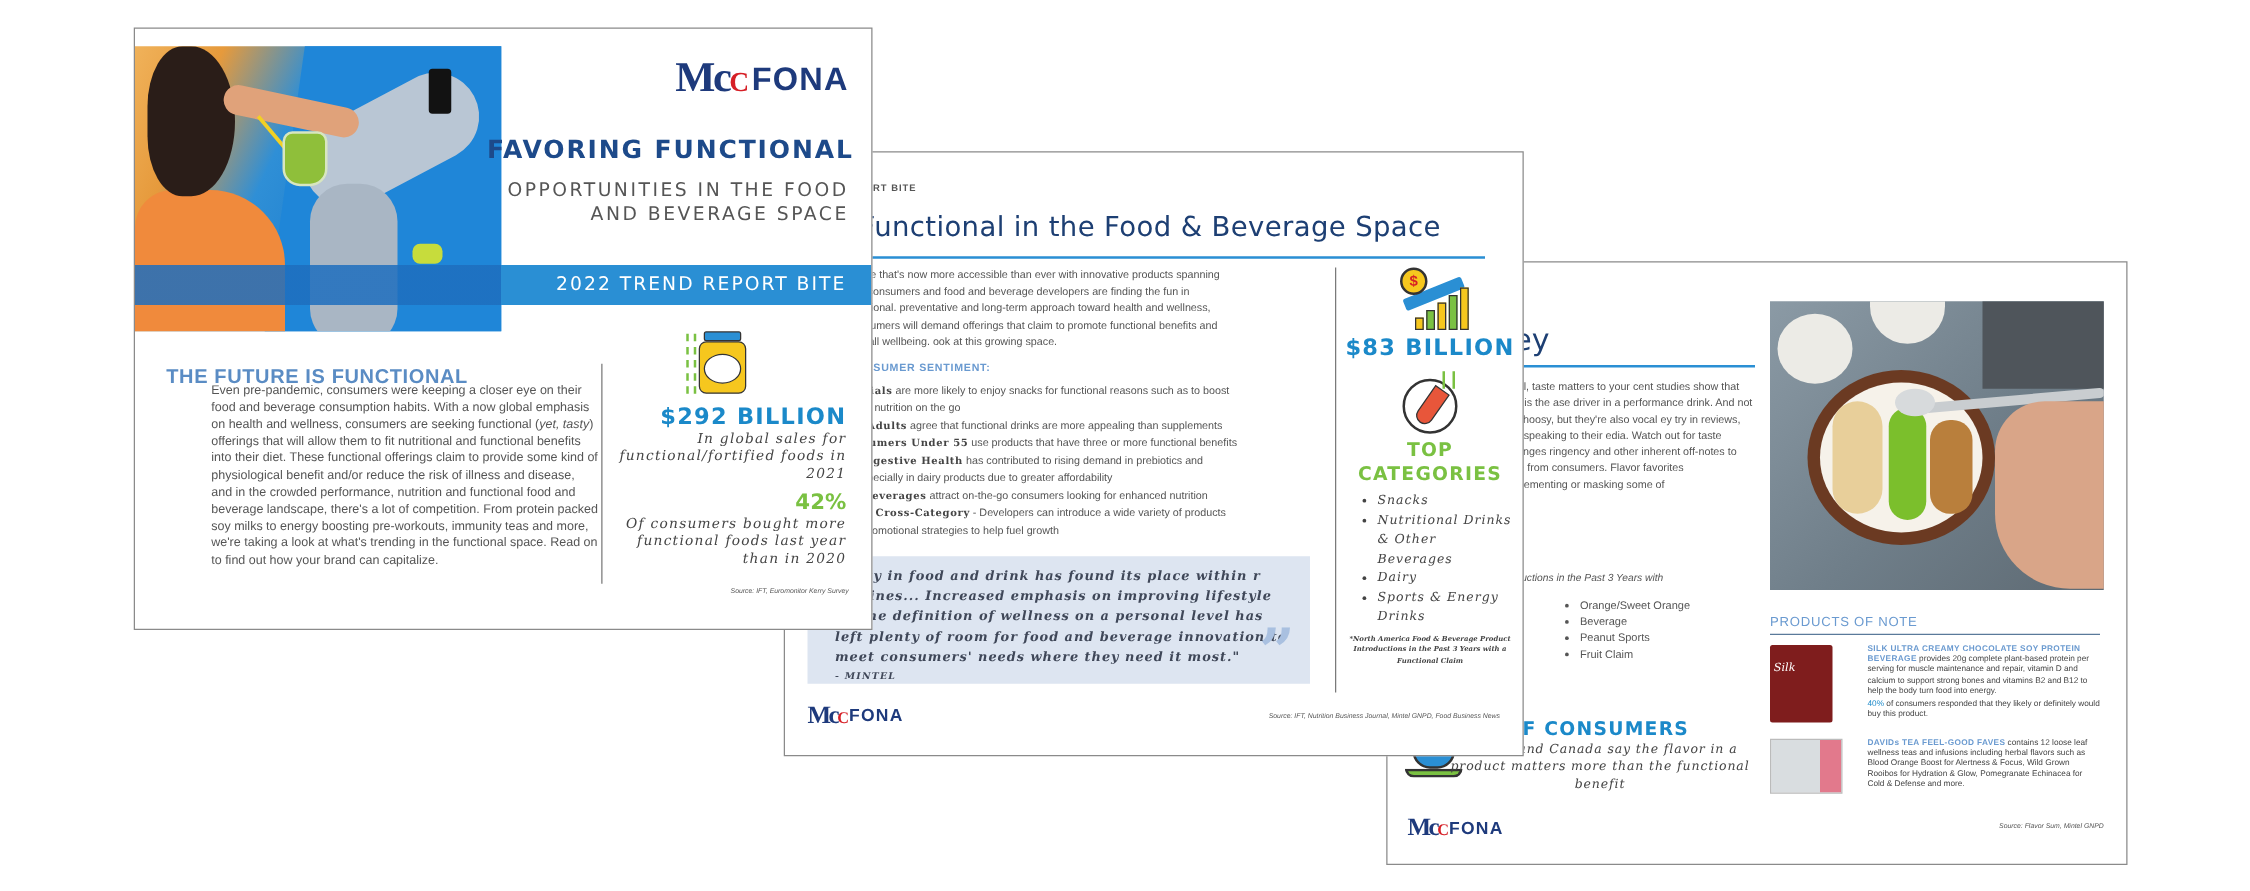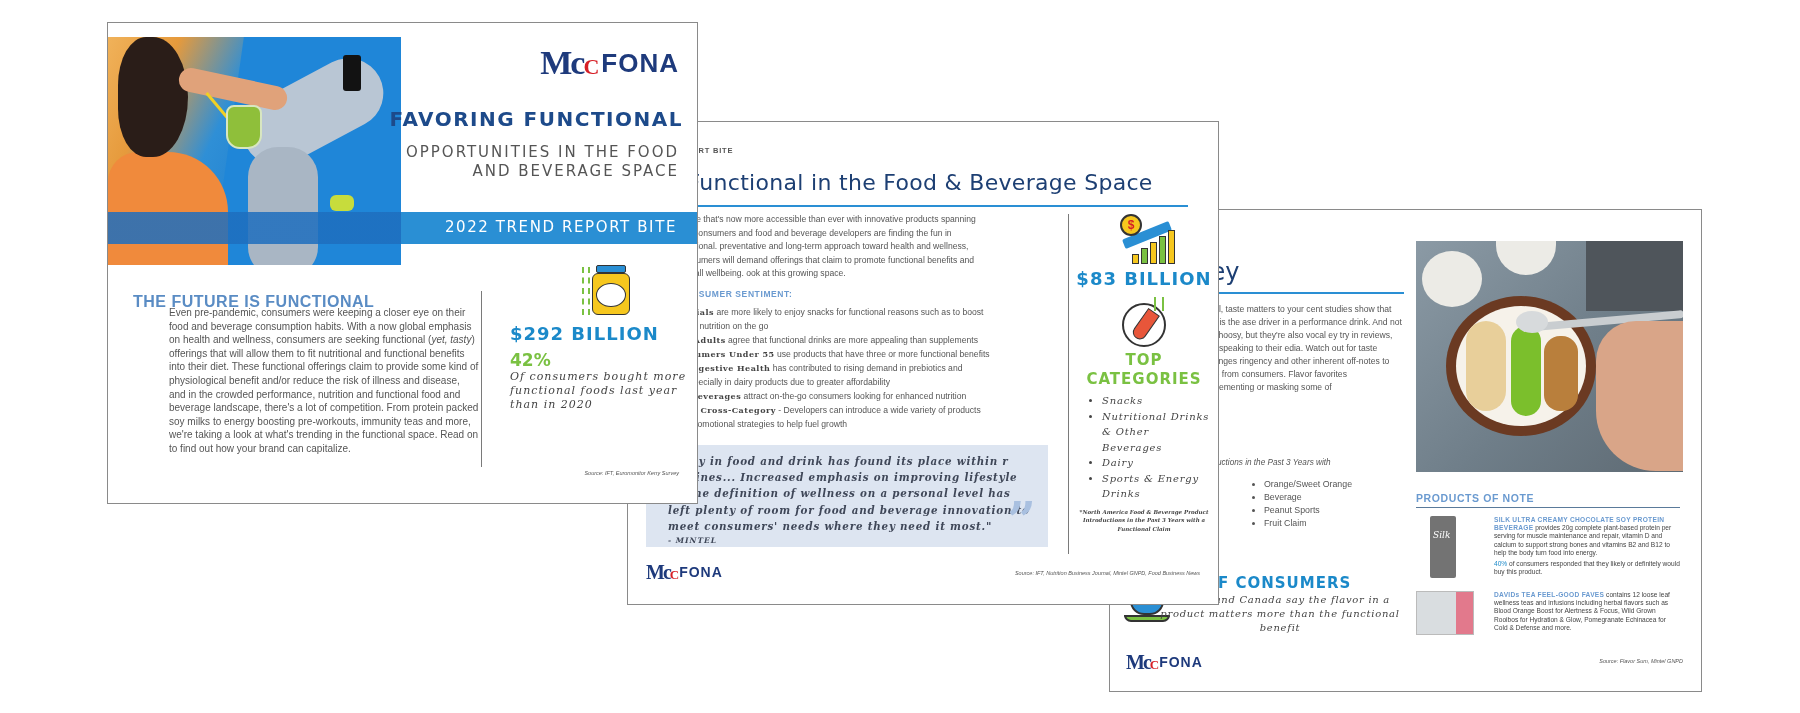--- a/index.html
+++ b/index.html
@@ -31,21 +31,21 @@
   .logo-fona { font-family: "Liberation Sans", sans-serif; font-weight: bold; color: #1e3a7c; font-size: 26px; letter-spacing: 1px; line-height: 1; position: relative; }
 
   .p1-title { position: absolute; right: 14px; top: 84px; font-size: 20px; font-weight: bold; color: #1d4a8a; letter-spacing: 1.5px; font-family: "DejaVu Sans", sans-serif; }
   .p1-subtitle { position: absolute; right: 18px; top: 120px; width: 300px; text-align: right; font-size: 15px; color: #555; letter-spacing: 2px; line-height: 19px; font-family: "DejaVu Sans", sans-serif; }
   .p1-band { position: absolute; left: 0; top: 189px; width: 100%; height: 32px; background: linear-gradient(90deg, rgba(30,110,190,.85) 0 293px, #2a8fd4 293px); }
   .p1-band span { position: absolute; right: 20px; top: 6px; color: #fff; font-size: 15px; letter-spacing: 1.6px; font-family: "DejaVu Sans", sans-serif; }
 
   .p1-section-title { position: absolute; left: 25px; top: 270px; font-size: 16px; font-weight: bold; color: #5a8cc4; letter-spacing: .5px; }
   .p1-body { position: absolute; left: 25px; top: 283px; width: 310px; font-size: 10px; line-height: 13.6px; color: #555; margin-left: 36px; }
   .p1-divider { position: absolute; left: 373px; top: 268px; width: 1px; height: 176px; background: #7a7a7a; }
-  .p1-stats { position: absolute; left: 402px; top: 240px; width: 200px; text-align: left; }
+  .p1-stats { position: absolute; left: 369px; top: 240px; width: 200px; text-align: right; }
   .jar-icon { width: 56px; height: 56px; margin: 0 auto; position: relative; }
   .jar-icon .lid { position: absolute; left: 14px; top: 2px; width: 30px; height: 8px; background: #2a8fd4; border: 1.5px solid #333; border-radius: 2px; }
   .jar-icon .body { position: absolute; left: 10px; top: 10px; width: 38px; height: 42px; background: #f6c71e; border: 1.5px solid #333; border-radius: 6px; }
   .jar-icon .lab { position: absolute; left: 14px; top: 20px; width: 30px; height: 24px; background: #fff; border: 1.5px solid #333; border-radius: 50%; }
   .jar-icon .bars { position: absolute; left: 0; top: 4px; width: 8px; height: 48px; border-left: 2px dashed #7ac142; border-right: 2px dashed #7ac142; }
   .stat-big-blue { font-size: 18px; font-weight: bold; color: #1b89c9; letter-spacing: 1px; margin-top: 4px; font-family: "DejaVu Sans", sans-serif; }
   .stat-italic { font-family: "DejaVu Serif", serif; font-style: italic; font-size: 11px; color: #444; letter-spacing: 1px; line-height: 14px; }
   .stat-big-green { font-size: 17px; font-weight: bold; color: #7ac142; margin-top: 6px; font-family: "DejaVu Sans", sans-serif; }
   .p1-source { position: absolute; right: 18px; top: 447px; font-size: 5.5px; font-style: italic; color: #555; }
 
@@ -104,25 +104,25 @@
   .p3-photo .banana { position: absolute; left: 50px; top: 80px; width: 40px; height: 90px; border-radius: 20px; background: #e8cf9a; }
   .p3-photo .kiwi { position: absolute; left: 95px; top: 85px; width: 30px; height: 90px; border-radius: 15px; background: #7bbf2c; }
   .p3-photo .granola { position: absolute; left: 128px; top: 95px; width: 34px; height: 75px; border-radius: 16px; background: #b97f3c; }
   .p3-photo .smallbowl { position: absolute; left: 6px; top: 10px; width: 60px; height: 56px; border-radius: 50%; background: #ecebe6; }
   .p3-photo .smallbowl2 { position: absolute; left: 80px; top: 0px; width: 60px; height: 34px; border-radius: 0 0 30px 30px; background: #ecebe6; }
   .p3-photo .cloth { position: absolute; left: 170px; top: 0; width: 100px; height: 70px; background: #4f555b; }
   .p3-photo .hand { position: absolute; left: 180px; top: 80px; width: 90px; height: 150px; border-radius: 40px 0 0 60px; background: #d9a588; }
   .p3-photo .spoon { position: absolute; left: 108px; top: 76px; width: 160px; height: 8px; background: #c9cdd0; transform: rotate(-5deg); border-radius: 4px; }
   .p3-photo .spoonhead { position: absolute; left: 100px; top: 70px; width: 32px; height: 22px; border-radius: 50%; background: #d7dadc; }
 
-  .p3-products-title { position: absolute; left: 306px; top: 282px; font-size: 10.5px; font-weight: bold; color: #6a9ad0; letter-spacing: .6px; }
+  .p3-products-title { position: absolute; left: 306px; top: 282px; font-size: 10.5px; font-weight: normal; color: #6a9ad0; letter-spacing: .6px; }
   .p3-products-rule { position: absolute; left: 306px; top: 297px; width: 264px; height: 1px; background: #5a7a9a; }
   .prod { position: absolute; left: 306px; width: 264px; display: flex; gap: 20px; }
   .prod-img { flex: none; width: 58px; }
-  .prod-silk { width: 26px; height: 62px; margin-left: 14px; background: #737373; border-radius: 2px; position: relative; }
+  .prod-silk { width: 50px; height: 62px; background: #7f1d1d; border-radius: 2px; position: relative; }
   .prod-silk span { position: absolute; left: 3px; top: 14px; color: #fff; font-family: "DejaVu Serif", serif; font-style: italic; font-size: 9px; }
   .prod-tea { width: 58px; height: 44px; background: linear-gradient(90deg, #d9dde0 0 70%, #e2798c 70%); border: 1px solid #bbb; }
   .prod-text { font-size: 6.6px; line-height: 8.2px; color: #444; }
   .prod-text .name { color: #6a9ad0; font-weight: bold; letter-spacing: .3px; }
   .prod-text .pct { color: #1b89c9; }
   .p3-source { position: absolute; right: 18px; top: 448px; font-size: 5.5px; font-style: italic; color: #555; }
 </style>
 </head>
 <body>
 
@@ -272,17 +272,18 @@
   <div class="p1-divider"></div>
 
   <div class="p1-stats">
     <div class="jar-icon">
         <div class="bars"></div>
         <div class="lid"></div>
         <div class="body"></div>
         <div class="lab"></div>
       </div>
     <div class="stat-big-blue">$292 BILLION</div>
+    <div class="stat-italic">In global sales for functional/fortified foods in 2021</div>
     <div class="stat-big-green">42%</div>
     <div class="stat-italic">Of consumers bought more functional foods last year than in 2020</div>
   </div>
   <div class="p1-source">Source: IFT, Euromonitor Kerry Survey</div>
 </div>
 
 </body></html>

